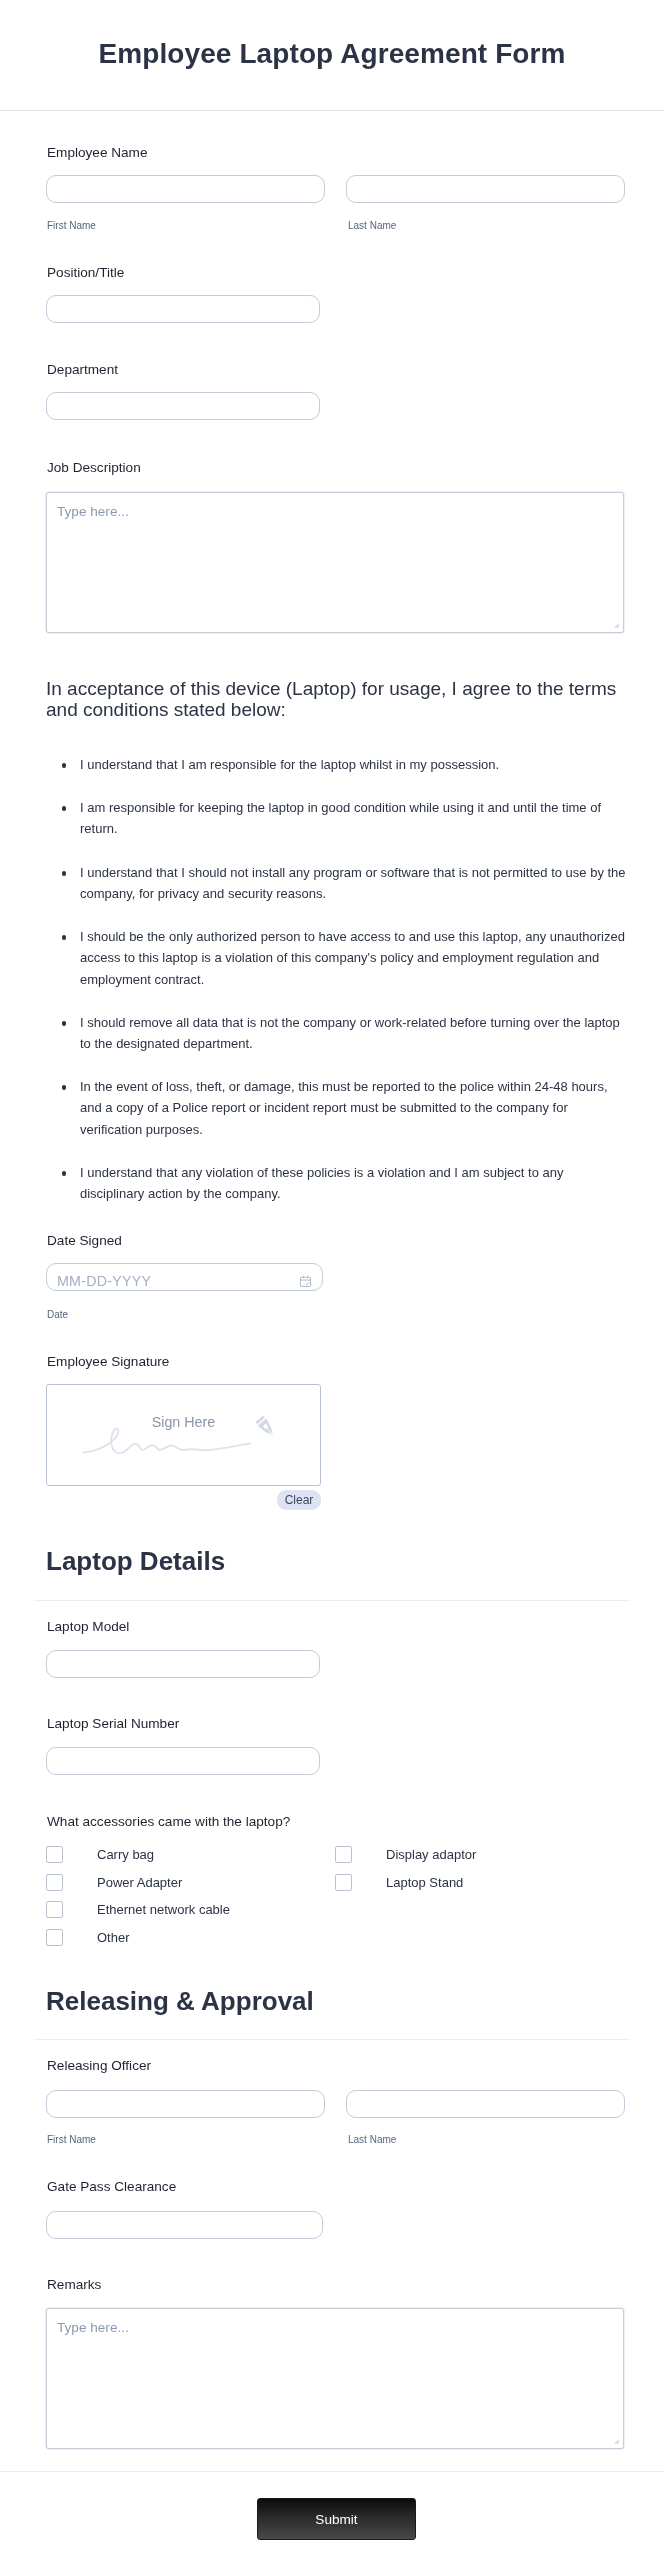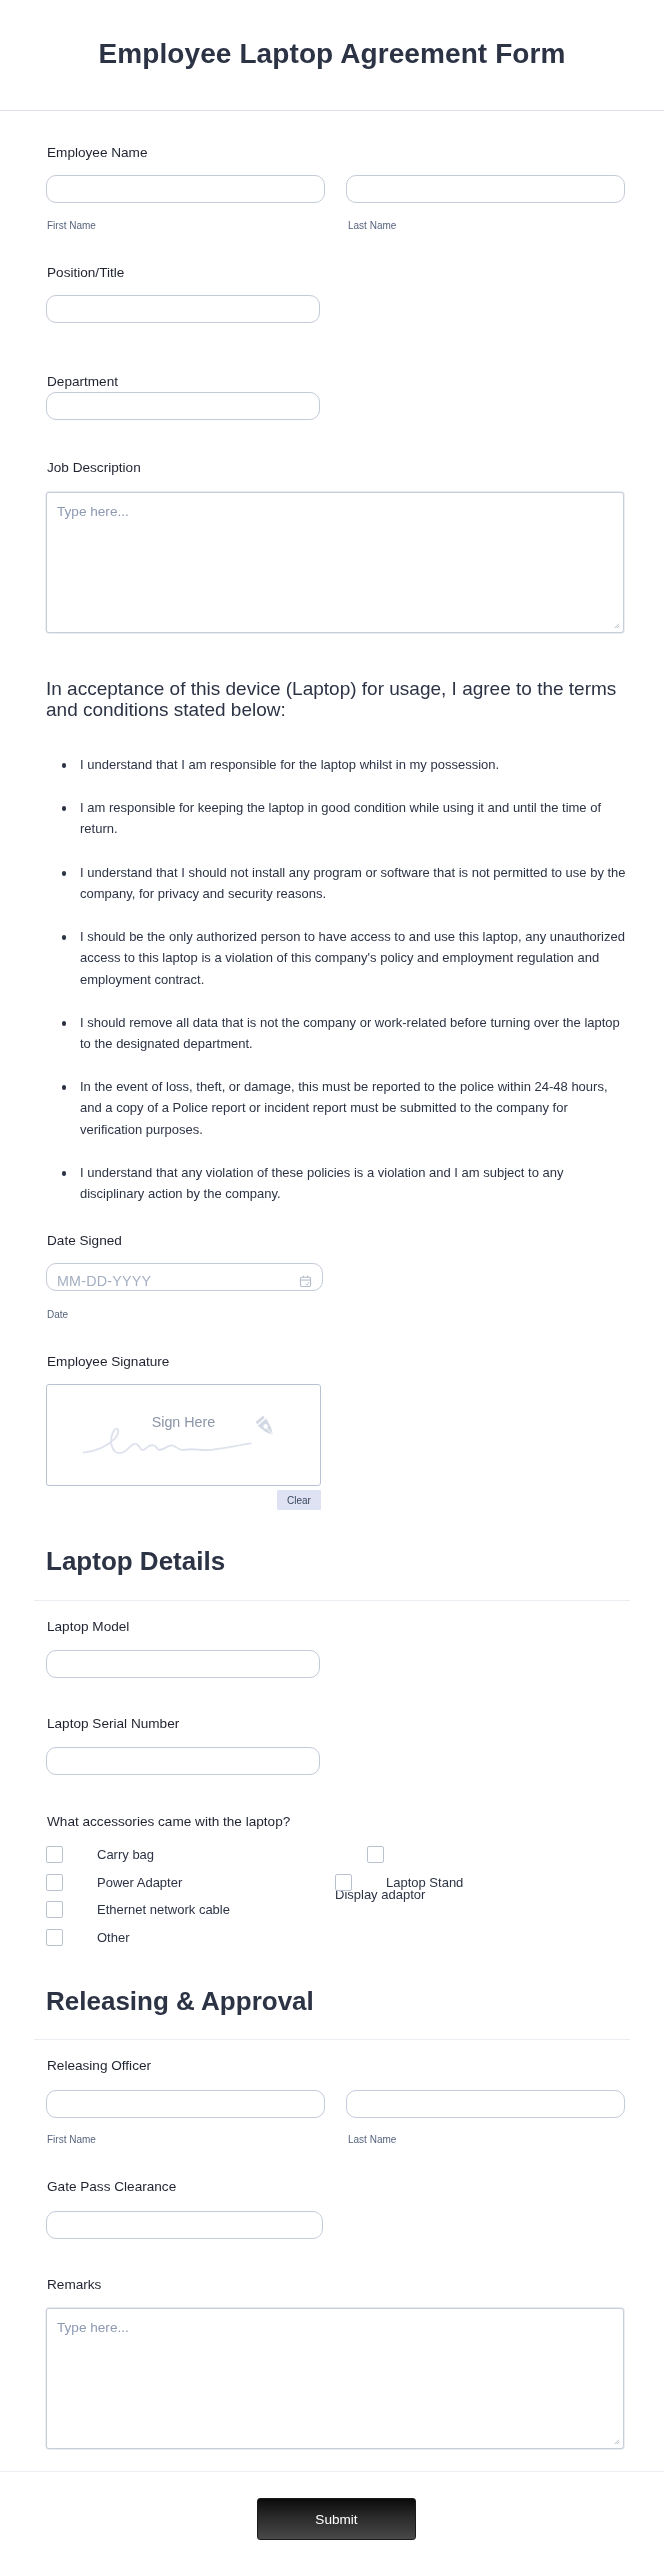--- a/index.html
+++ b/index.html
@@ -102,22 +102,22 @@
     .sig-text {
       position: absolute;
       left: 0; right: 0;
       top: 28.6px;
       text-align: center;
       font-size: 14.3px;
       color: #8b95a8;
     }
     .clear-btn {
       background: #dfe2f2;
-      border-radius: 1px;
-      font-size: 10px;
+      border-radius: 9px;
+      font-size: 12px;
       color: #39475e;
       display: flex; align-items: center; justify-content: center;
     }
     .section-title {
       font-size: 26px;
       font-weight: 700;
       color: #2c3345;
       white-space: nowrap;
     }
     .section-rule {
@@ -168,21 +168,21 @@
 
   <div class="abs label" style="left:47px; top:34px;">Employee Name</div>
   <div class="abs input" style="left:46px; top:64px; width:279px;"></div>
   <div class="abs input" style="left:346px; top:64px; width:279px;"></div>
   <div class="abs sublabel" style="left:47px; top:109px;">First Name</div>
   <div class="abs sublabel" style="left:348px; top:109px;">Last Name</div>
 
   <div class="abs label" style="left:47px; top:154px;">Position/Title</div>
   <div class="abs input" style="left:46px; top:184px; width:274px;"></div>
 
-  <div class="abs label" style="left:47px; top:251px;margin-top:12px;">Department</div>
+  <div class="abs label" style="left:47px; top:251px;">Department</div>
   <div class="abs input" style="left:46px; top:281px; width:274px;"></div>
 
   <div class="abs label" style="left:47px; top:349px;">Job Description</div>
   <div class="abs textarea" style="left:46px; top:381px; width:578px; height:141px;">
     <span class="placeholder">Type here...</span>
     <svg class="resize-grip" viewBox="0 0 8 8">
       <line x1="1" y1="7" x2="7" y2="1" stroke="#9aa3b3" stroke-width="1"></line>
       <line x1="4" y1="7" x2="7" y2="4" stroke="#9aa3b3" stroke-width="1"></line>
     </svg>
   </div>
@@ -249,21 +249,21 @@
     <span class="checkbox-label">Power Adapter</span>
   </div>
   <div class="abs checkbox-row" style="left:46px; top:1790px;">
     <span class="checkbox"></span>
     <span class="checkbox-label">Ethernet network cable</span>
   </div>
   <div class="abs checkbox-row" style="left:46px; top:1818px;">
     <span class="checkbox"></span>
     <span class="checkbox-label">Other</span>
   </div>
-  <div class="abs checkbox-row" style="left:335px; top:1735px;flex-direction:column;">
+  <div class="abs checkbox-row" style="left:335px; top:1735px;">
     <span class="checkbox"></span>
     <span class="checkbox-label">Display adaptor</span>
   </div>
   <div class="abs checkbox-row" style="left:335px; top:1763px;">
     <span class="checkbox"></span>
     <span class="checkbox-label">Laptop Stand</span>
   </div>
 
   <div class="abs section-title" style="left:46px; top:1875px;">Releasing &amp; Approval</div>
   <div class="abs section-rule" style="left:34px; top:1928px; width:596px;"></div>

